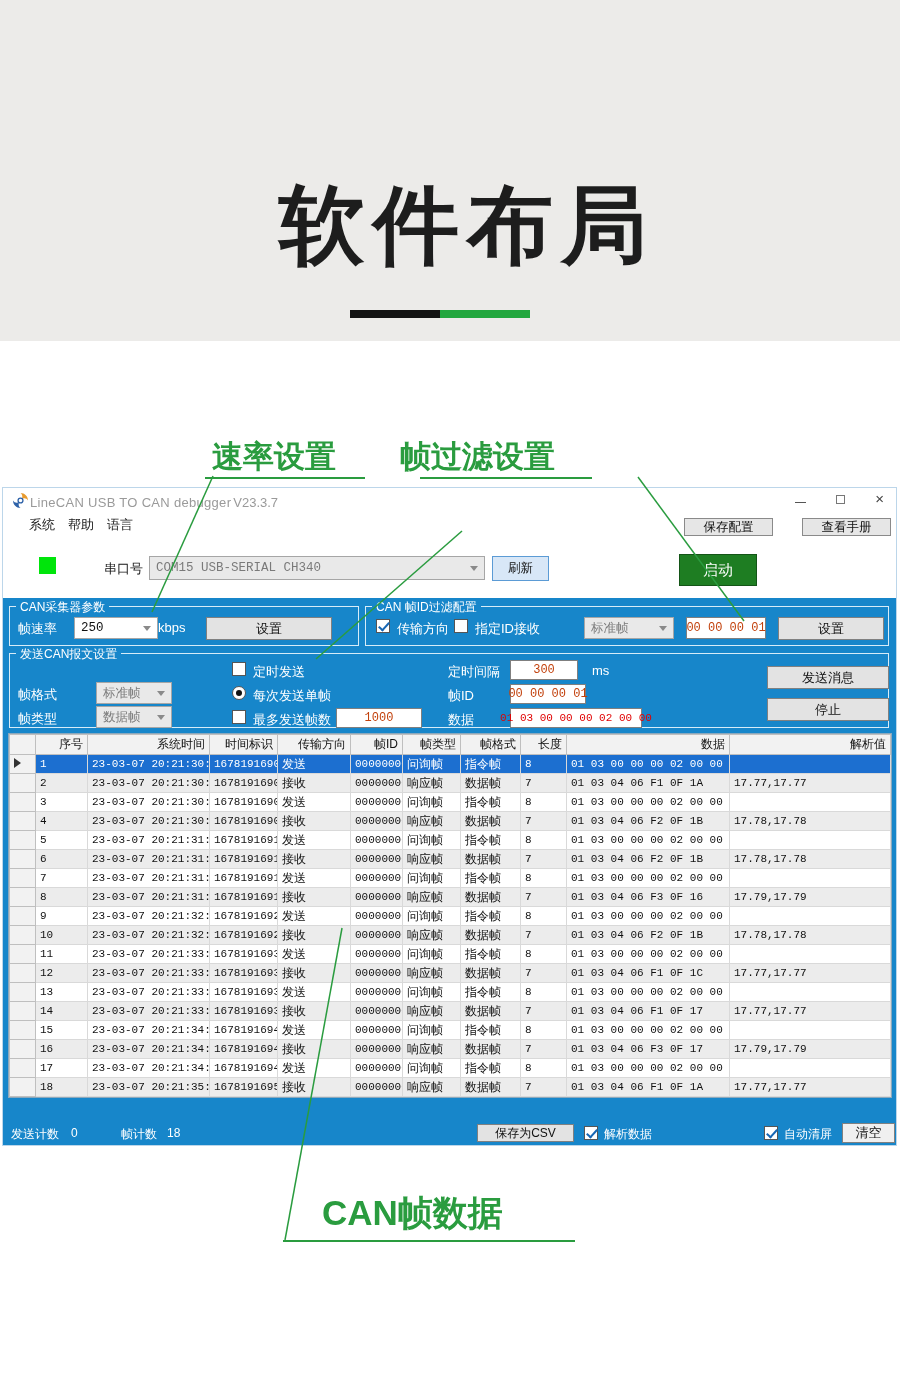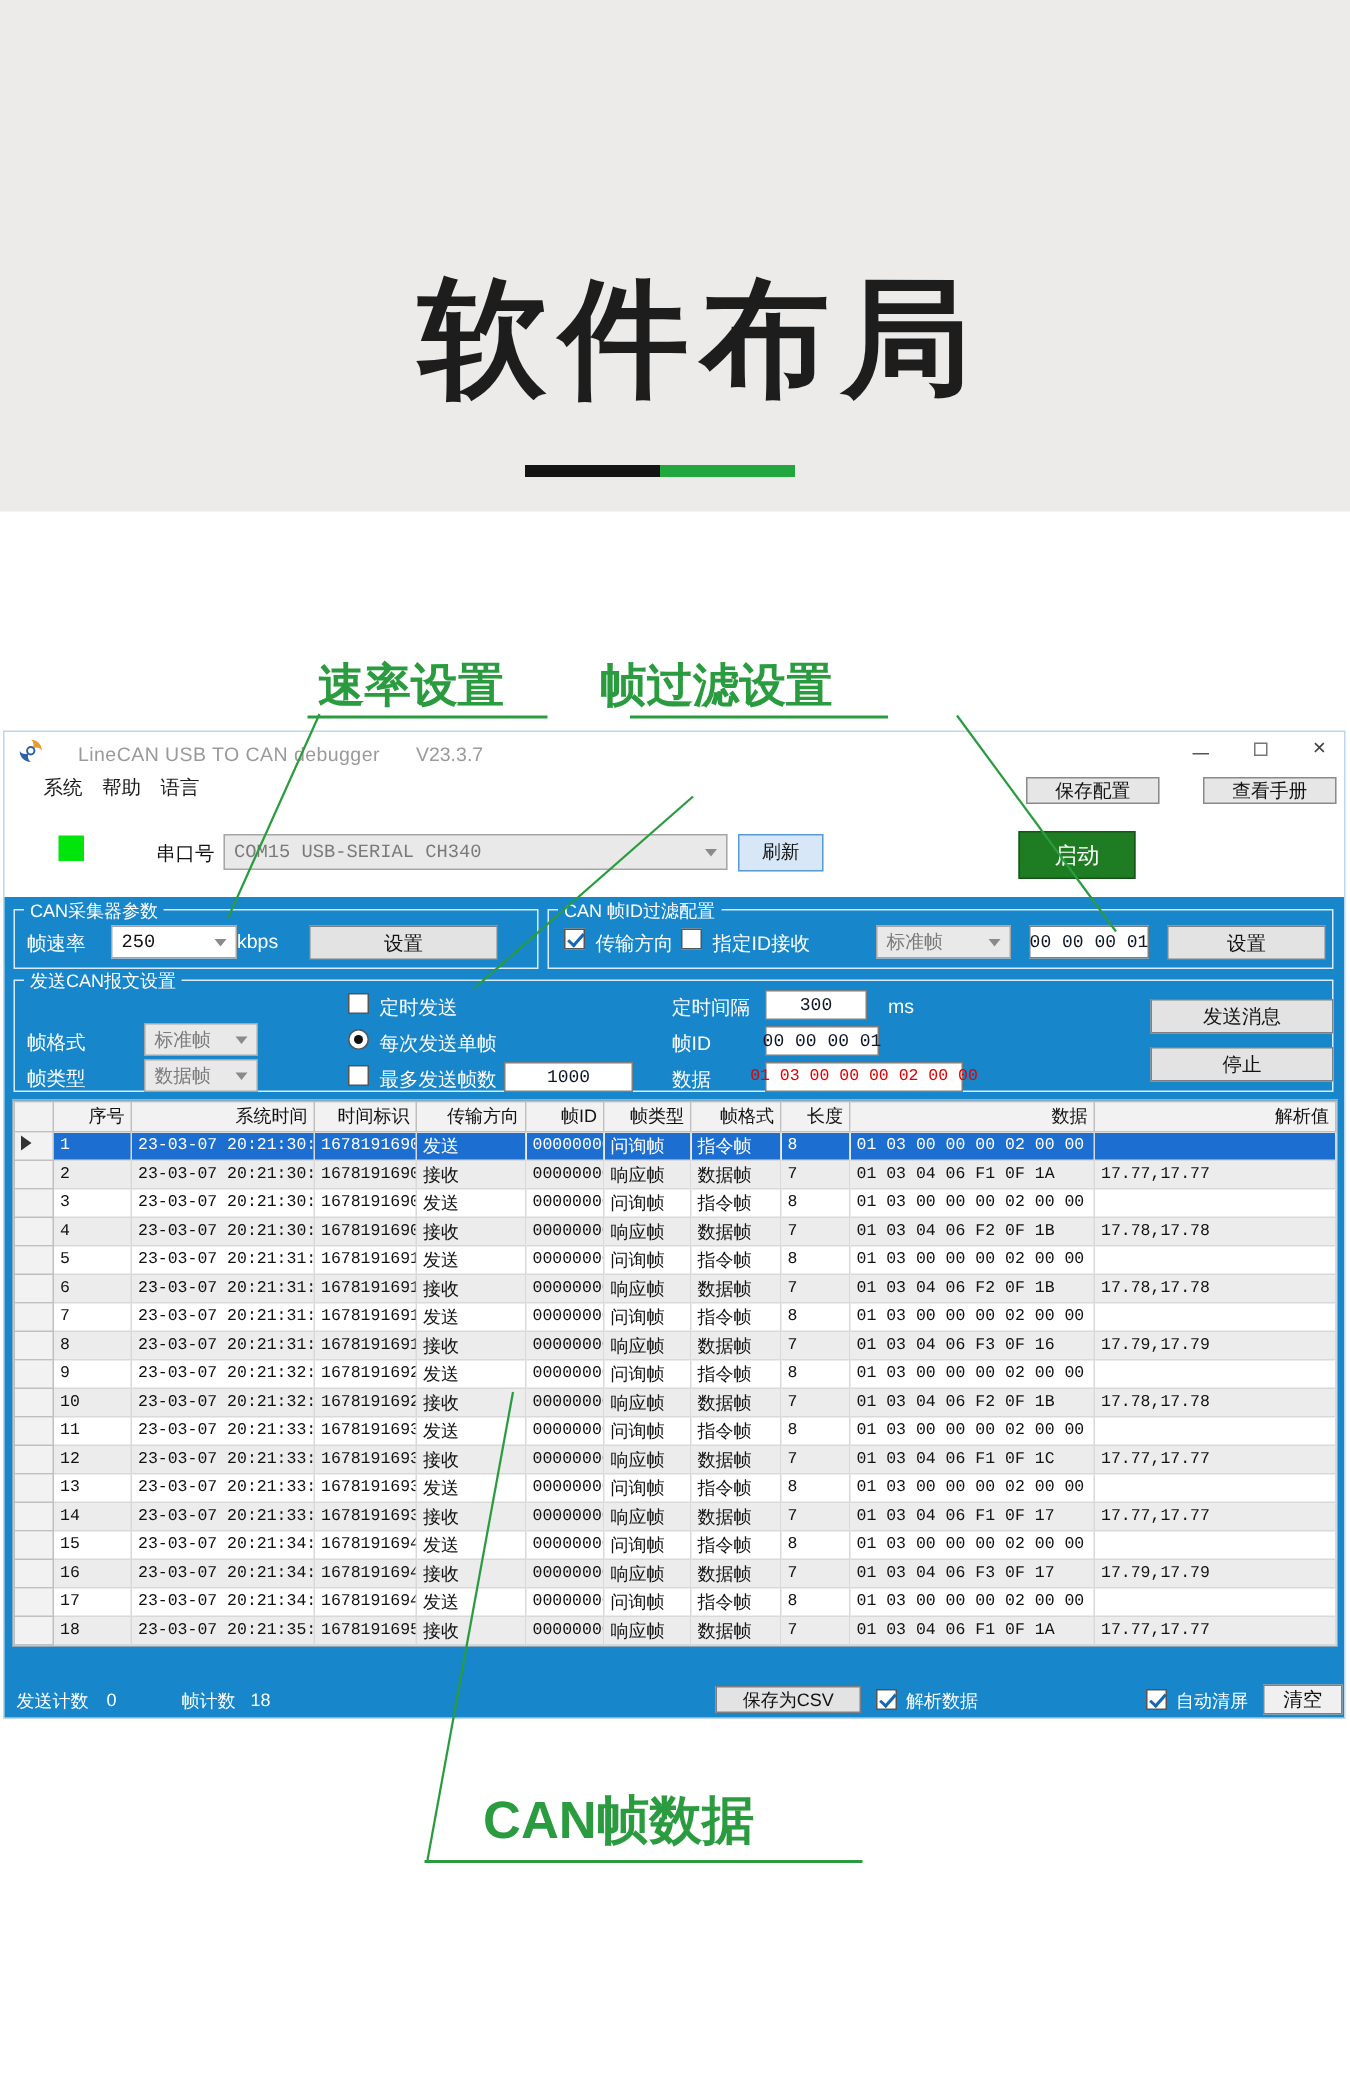--- a/index.html
+++ b/index.html
@@ -25,21 +25,21 @@
   [data-name="annotation-message-underline"] { left:268px; top:530px; width:245px; }
   [data-name="annotation-frames-underline"]  { left:283px; top:1240px; width:292px; }
   [data-name="leader-lines"] { position:absolute; left:0; top:0; pointer-events:none; z-index:50; }
 
   
   .app { position:absolute; left:2px; top:487px; width:895px; height:659px; background:#fff;
     border:1px solid #BCD6EA; font-size:13px; color:#111; }
   .app .abs { position:absolute; }
 
   [data-name="app-titlebar"] { position:absolute; left:0; top:0; width:100%; height:26px; }
-  .tb-left { position:absolute; left:10px; top:5px; display:flex; align-items:center; gap:24px; }
+  .tb-left { position:absolute; left:10px; top:5px; display:flex; align-items:center; gap:2px; }
   [data-name="app-title"] { color:#9a9a9a; font-size:13px; letter-spacing:.3px; }
   [data-name="app-version"] { color:#9a9a9a; font-size:13px; }
   .win-controls { position:absolute; right:12px; top:6px; display:flex; gap:30px; align-items:center; }
   [data-name="minimize-icon"] { width:11px; height:8px; border-bottom:1.5px solid #555; display:inline-block; }
   [data-name="maximize-icon"] { width:9px; height:9px; border:1.2px solid #777; display:inline-block; }
   [data-name="close-icon"] { color:#444; font-size:15px; line-height:10px; }
 
   [data-name="menubar"] { position:absolute; left:16px; top:28px; display:flex; gap:13px; font-size:13px; color:#1a1a1a;margin-left:10px; }
 
   .btn { display:flex; align-items:center; justify-content:center; background:#E6E6E6;
@@ -59,21 +59,21 @@
   [data-name="refresh-button"] { left:489px; top:68px; width:57px; height:25px; background:#D8E7F7; border:1px solid #5B9BD5; }
   [data-name="start-button"] { left:676px; top:66px; width:78px; height:32px; background:#1E7D22;
     border:1px solid #145517; color:#fff; font-size:15px; }
 
   
   [data-name="config-area"] { position:absolute; left:0; top:110px; width:893px; height:547px; background:#1786CA; }
   .group { position:absolute; border:1px solid #D7ECF8; }
   .group-title { position:absolute; top:-8px; left:6px; background:#1786CA; color:#fff; font-size:12px; padding:0 4px; white-space:nowrap; }
   .wlabel { position:absolute; color:#fff; font-size:13px; white-space:nowrap; }
   .field { position:absolute; background:#fff; border:1px solid #7F7F7F; font-family:"Liberation Mono","DejaVu Sans Mono",monospace;
-    font-size:12px; color:#0f172a; display:flex; align-items:center; justify-content:center; white-space:nowrap; }
+    font-size:12px; color:#c2410c; display:flex; align-items:center; justify-content:center; white-space:nowrap; }
   .gbtn { position:absolute; background:#E3E3E3; border:1px solid #808080; display:flex; align-items:center; justify-content:center; font-size:13px; color:#111; }
   .cb { position:absolute; width:14px; height:14px; background:#fff; border:1px solid #555; }
   .cb.checked::after { content:""; position:absolute; left:4px; top:0px; width:4px; height:9px;
     border:solid #1766B3; border-width:0 2px 2px 0; transform:rotate(42deg); }
   .radio { position:absolute; width:14px; height:14px; background:#fff; border:1px solid #555; border-radius:50%; }
   .radio.checked::after { content:""; position:absolute; left:3px; top:3px; width:6px; height:6px; border-radius:50%; background:#111; }
 
   [data-name="collector-group"] { left:6px; top:8px; width:350px; height:40px; }
   [data-name="rate-label"]  { left:8px; top:13px; }
   [data-name="rate-combo"]  { left:64px; top:10px; width:84px; height:22px; position:absolute; }

